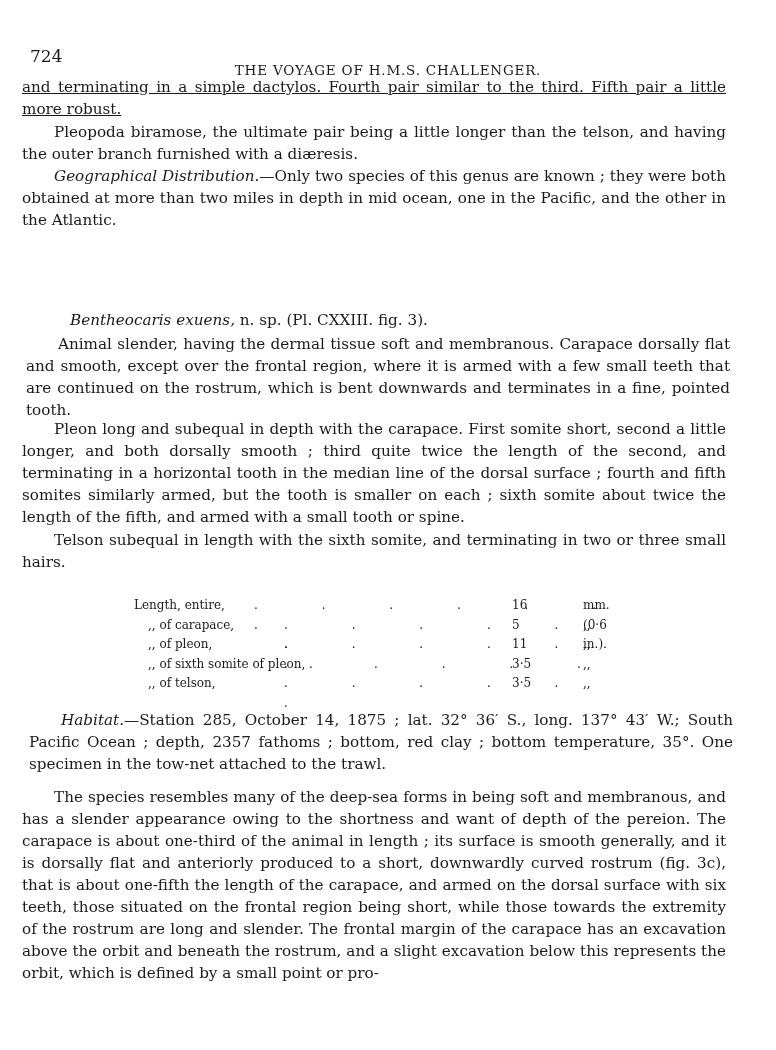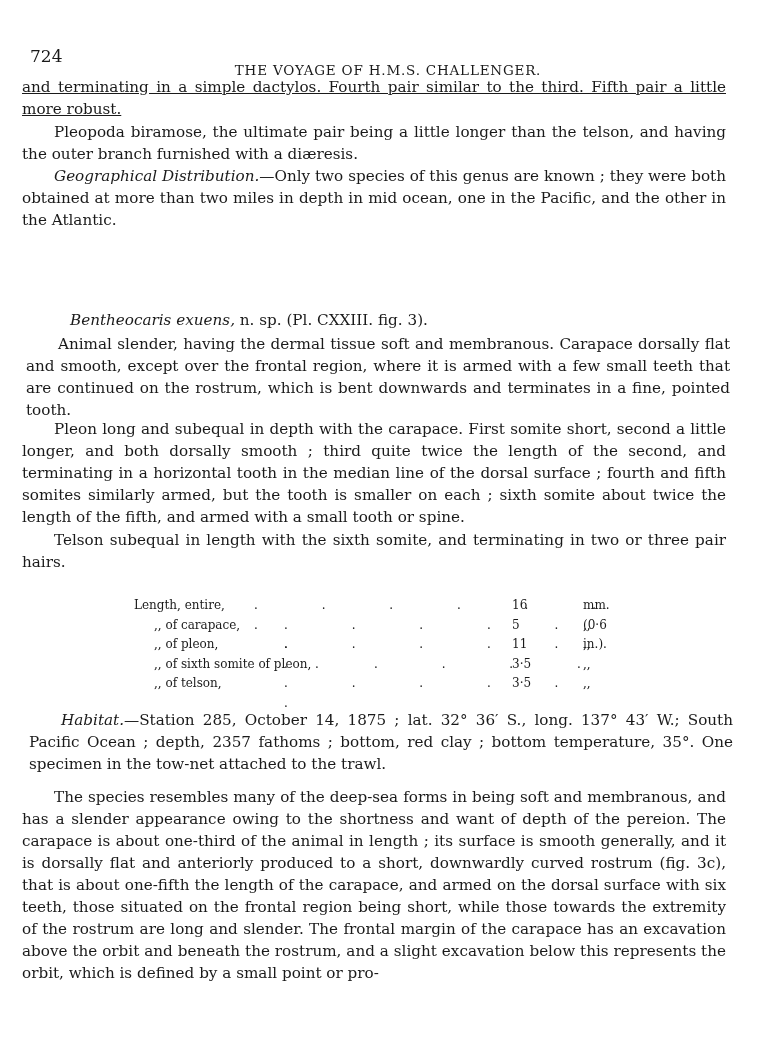--- a/index.html
+++ b/index.html
@@ -16,21 +16,21 @@
     position: absolute; left: 22px; width: 704px;
     font-size: 15.2px; line-height: 22px; text-align: justify;
     text-align-last: left;
   }
   .indent { text-indent: 32px; }
   .it { font-style: italic; }
   .table-block { position: absolute; left: 134px; top: 596px; width: 500px; font-size: 12px; line-height: 19.5px; }
   .trow { position: relative; height: 19.5px; }
   .trow span { position: absolute; top: 0; }
   .c-label { left: 0; }
-  .c-sub { left: 20px; }
+  .c-sub { left: 14px; }
   .c-dots { left: 120px; letter-spacing: 30px; }
   .c-val { left: 378px; width: 34px; text-align: left; }
   .c-unit { left: 449px; }
 </style>
 </head>
 <body>
 
 <div class="page">
 
   <div class="header">
@@ -43,21 +43,21 @@
   <p class="para indent" style="top:165px; margin:0;"><span class="it">Geographical Distribution.</span><span>—Only two species of this genus are known ; they were both obtained at more than two miles in depth in mid ocean, one in the Pacific, and the other in the Atlantic.</span></p>
 
   <p class="para indent" style="top:121px; margin:0;">Pleopoda biramose, the ultimate pair being a little longer than the telson, and having the outer branch furnished with a diæresis.</p>
 
   <p class="para indent" style="top:293px; margin:16px;"><span class="it">Bentheocaris exuens,</span><span> n. sp. (Pl. CXXIII. fig. 3).</span></p>
 
   <p class="para indent" style="top:329px; margin:4px;">Animal slender, having the dermal tissue soft and membranous.  Carapace dorsally flat and smooth, except over the frontal region, where it is armed with a few small teeth that are continued on the rostrum, which is bent downwards and terminates in a fine, pointed tooth.</p>
 
   <p class="para indent" style="top:418px; margin:0;">Pleon long and subequal in depth with the carapace.  First somite short, second a little longer, and both dorsally smooth ; third quite twice the length of the second, and terminating in a horizontal tooth in the median line of the dorsal surface ; fourth and fifth somites similarly armed, but the tooth is smaller on each ; sixth somite about twice the length of the fifth, and armed with a small tooth or spine.</p>
 
-  <p class="para indent" style="top:529px; margin:0;">Telson subequal in length with the sixth somite, and terminating in two or three pair hairs.</p>
+  <p class="para indent" style="top:529px; margin:0;">Telson subequal in length with the sixth somite, and terminating in two or three small hairs.</p>
 
   <div class="table-block">
     <div class="trow">
       <span class="c-label">Length, entire,</span>
       <span class="c-dots">. . . . . . .</span>
       <span class="c-val">16</span>
       <span class="c-unit">mm. (0·6 in.).</span>
     </div>
     <div class="trow">
       <span class="c-sub">,,   of carapace,</span>

